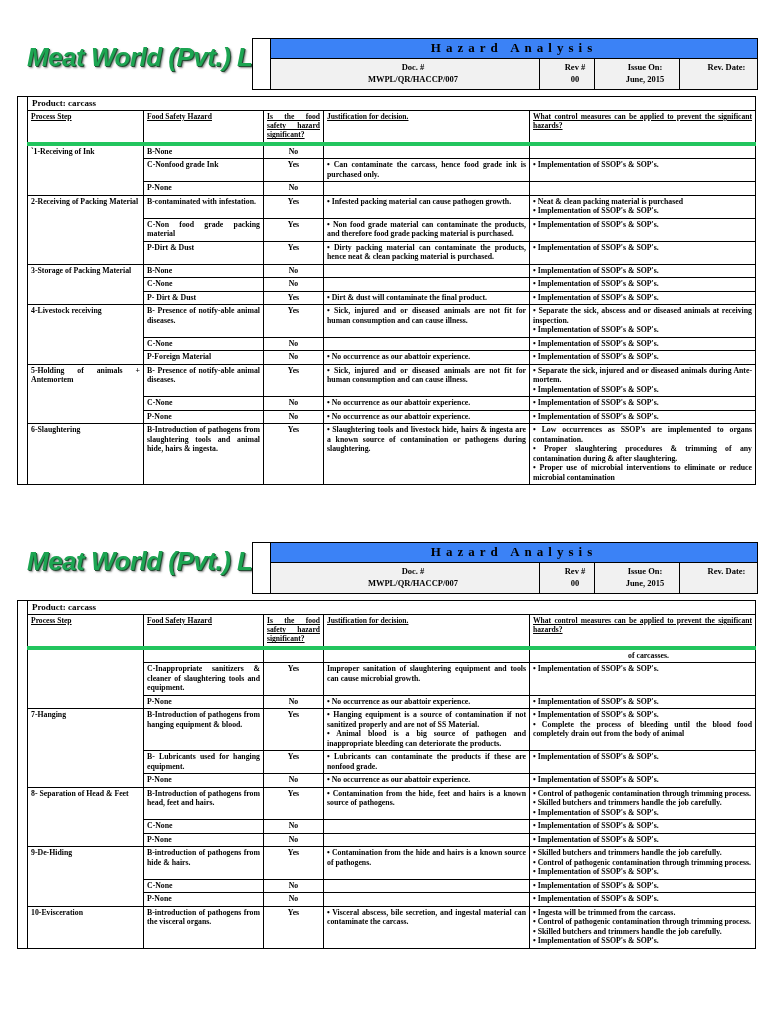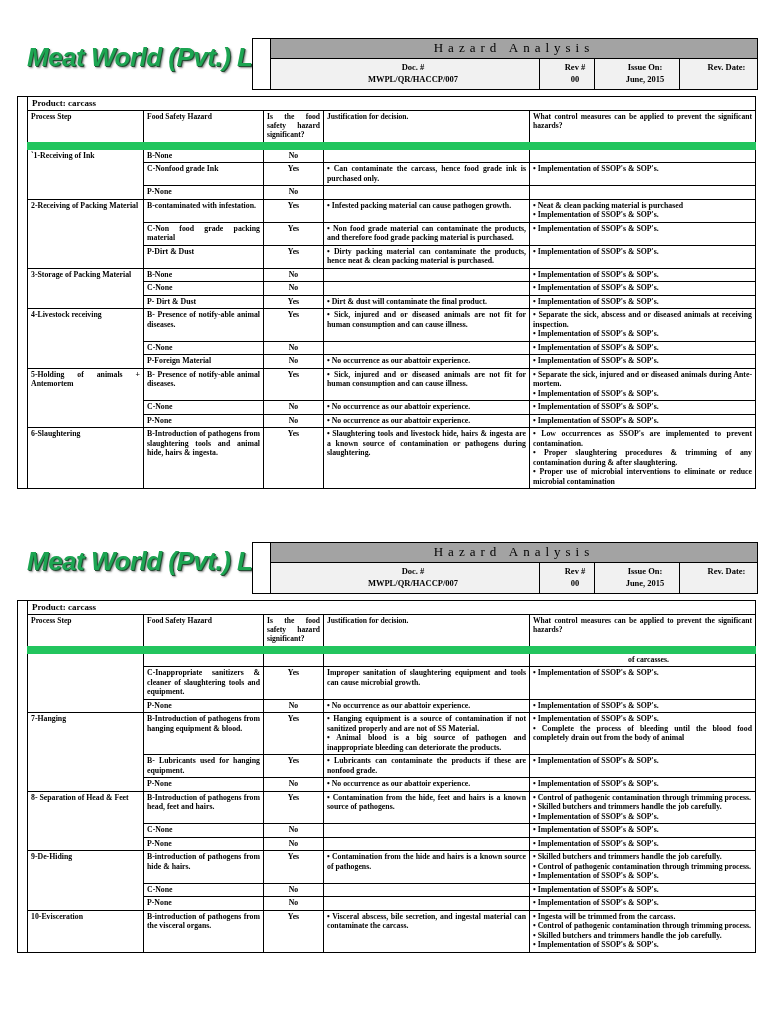--- a/index.html
+++ b/index.html
@@ -20,35 +20,35 @@
     text-shadow:1px 1px 0 #234d33, 2px 2px 2px rgba(40,40,40,.55);
     white-space:nowrap;
   }
 
   
   .dochdr{position:absolute;right:0;top:2px;border-collapse:collapse;width:505px;table-layout:fixed;}
   .dochdr td{border:1px solid #000;padding:0;vertical-align:top;}
   .dochdr{border:1.5px solid #000;}
   .dochdr .hd-spacer{background:#fff;}
   .dochdr .hd-title{
-    background:#a3a3a3;text-align:center;font-size:13px;font-weight:normal;
+    background:#3b82f6;text-align:center;font-size:13px;font-weight:bold;
     letter-spacing:5px;padding:1px 0 2px 0;
   }
   .dochdr .hd-meta{background:#f1f1f1;text-align:center;font-size:8.5px;line-height:1.45;padding:2px 2px 3px 18px;}
   .dochdr .hd-meta div{text-align:center;}
 
   
   .main{border-collapse:collapse;width:738px;table-layout:fixed;margin-top:60px;border:1.5px solid #000;}
   .main td,.main th{
     border:1px solid #000;vertical-align:top;padding:1px 3px 2px 3px;
     font-size:7.8px;line-height:1.22;font-weight:bold;text-align:left;
   }
   .main .narrowcol{padding:0;}
   .main .product{font-size:9px;padding:1px 4px;border-bottom:1.5px solid #000;}
-  .main th{border-bottom:8px solid #22c55e;text-align:left;font-size:7.6px;}
+  .main th{border-bottom:4px solid #22c55e;text-align:left;font-size:7.6px;text-decoration:underline;}
   .main .sig{text-align:center;}
   .main .just,.main .ctrl,.main .hz,.main .step,.main th{text-align:justify;}
   .ln{text-align:justify;}
   .indent .ln{padding-left:12px;text-align:center;}
 </style>
 </head>
 <body>
 
 <div class="page" id="page1">
   <div class="logo">Meat World (Pvt.) Ltd</div>
@@ -258,21 +258,21 @@
     </tr>
 
     <tr>
       <td class="step">6-Slaughtering</td>
       <td class="hz">B-Introduction of pathogens from slaughtering tools and animal hide, hairs &amp; ingesta.</td>
       <td class="sig">Yes</td>
       <td class="just">
             <div class="ln">• Slaughtering tools and livestock hide, hairs &amp; ingesta are a known source of contamination or pathogens during slaughtering.</div>
           </td>
       <td class="ctrl">
-            <div class="ln">• Low occurrences as SSOP's are implemented to prevent contamination.</div>
+            <div class="ln">• Low occurrences as SSOP's are implemented to organs contamination.</div>
             <div class="ln">• Proper slaughtering procedures &amp; trimming of any contamination during &amp; after slaughtering.</div>
             <div class="ln">• Proper use of microbial interventions to eliminate or reduce microbial contamination</div>
           </td>
     </tr>
   </tbody>
     </table>
 </div>
 
 <div class="page" id="page2">
   <div class="logo">Meat World (Pvt.) Ltd</div>

